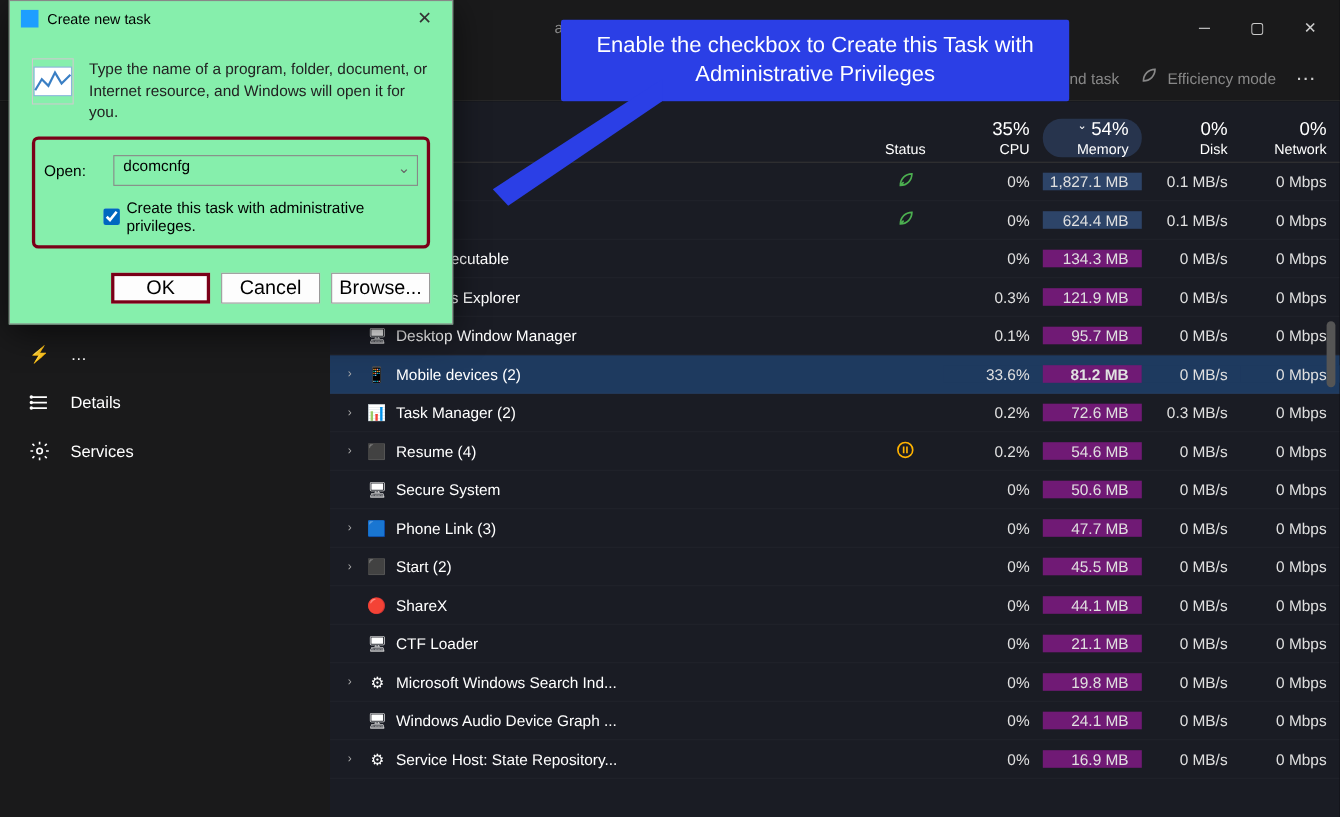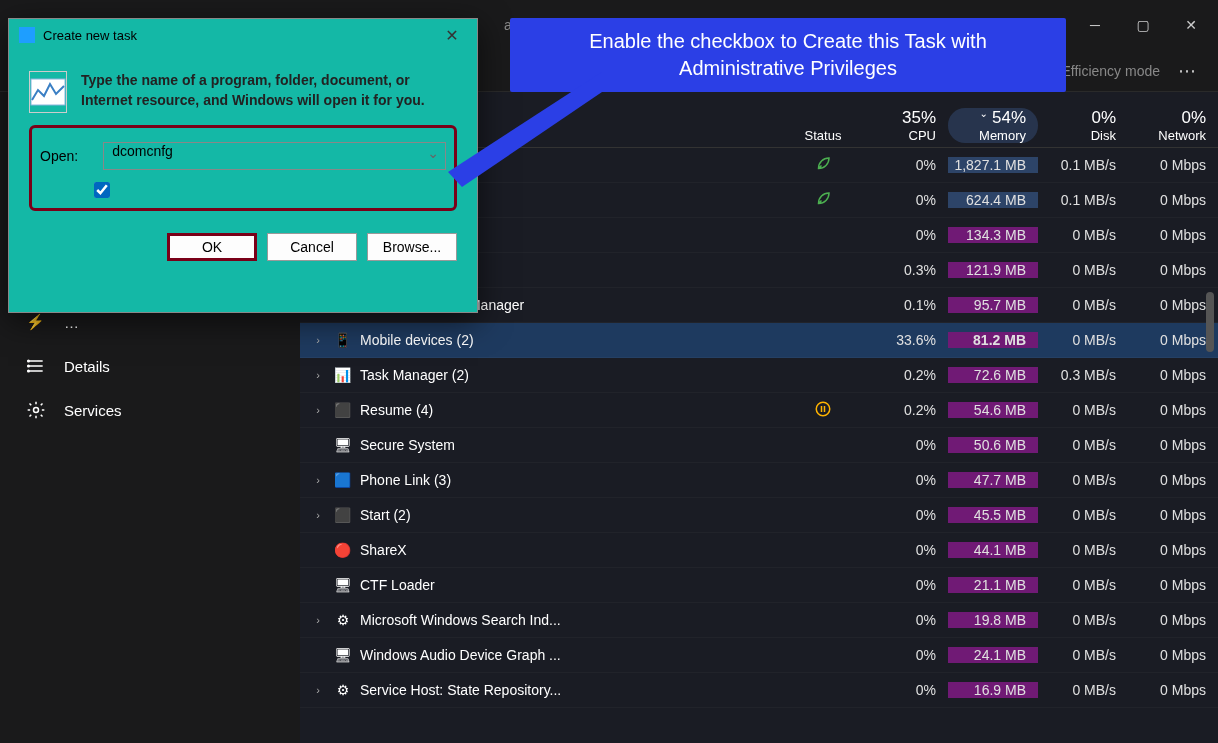--- a/index.html
+++ b/index.html
@@ -53,41 +53,41 @@
 .row.sel .num { background: #1e3a5f; }
 .row.sel .num.mem { background: #701a75; font-weight: bold; }
 .leaf-svg { width:18px; height:18px; }
 .pause-svg { width:18px; height:18px; }
 
 
 .scrollbar { position: absolute; right: 4px; top: 200px; width: 8px; height: 60px; background: #555; border-radius: 4px; }
 
 
 .overlay { position: absolute; top: 0; left: 0; }
-.dialog { position: absolute; top: 18px; left: 8px; width: 470px; height: 295px; background: #14b8a6; border: 1px solid #888; box-shadow: 0 8px 30px rgba(0,0,0,0.6); color: #000; }
+.dialog { position: absolute; top: 0; left: 8px; width: 404px; height: 295px; background: #86efac; border: 1px solid #888; box-shadow: 0 8px 30px rgba(0,0,0,0.6); color: #000; }
 .dlg-title { height: 32px; display: flex; align-items: center; padding: 0 10px; font-size: 13px; }
 .dlg-title .win-icon { width: 16px; height: 16px; background: #1e9eff; margin-right: 8px; display:inline-block; }
 .dlg-close { margin-left: auto; font-size: 16px; color: #333; width: 30px; text-align: center; }
 .dlg-body { padding: 20px 20px 10px 20px; }
 .dlg-desc-row { display: flex; gap: 14px; align-items: flex-start; }
 .run-icon { width: 42px; height: 42px; border: 1px solid #ccc; display: flex; align-items: center; justify-content: center; }
-.dlg-desc { font-size: 14px; color: #222; line-height: 1.4; font-weight: bold; }
+.dlg-desc { font-size: 14px; color: #222; line-height: 1.4; }
 .highlight-box { border: 3px solid #7a0018; border-radius: 6px; padding: 14px 8px 10px 8px; margin-top: 12px; }
 .open-row { display: flex; align-items: center; gap: 25px; }
 .open-label { font-size: 14px; }
 .open-input { flex: 1; height: 28px; border: 1px solid #888; padding: 0 8px; font-size: 14px; position: relative; }
 .open-input::after { content: "⌄"; position: absolute; right: 6px; top: 2px; color: #666; }
 .admin-row { display: flex; align-items: center; gap: 6px; margin-top: 12px; margin-left: 54px; font-size: 14px; }
 .admin-check { width: 16px; height: 16px; accent-color: #0067c0; }
 .dlg-buttons { display: flex; gap: 10px; justify-content: flex-end; padding: 12px 20px; }
-.dlg-btn { width: 90px; height: 28px; border: 1px solid #999; background: #fdfdfd; font-size: 14px; }
+.dlg-btn { width: 90px; height: 28px; border: 1px solid #999; background: #fdfdfd; font-size: 18px; }
 .dlg-btn.ok { border: 3px solid #7a0018; }
 
 
-.callout { position: absolute; top: 18px; left: 510px; width: 556px; padding: 10px 16px; background: #2b3fe6; color: #fff; font-size: 20px; text-align: center; line-height: 1.35; border-radius: 2px; }
+.callout { position: absolute; top: 18px; left: 510px; width: 462px; padding: 10px 16px; background: #2b3fe6; color: #fff; font-size: 20px; text-align: center; line-height: 1.35; border-radius: 2px; }
 .callout-tail { position: absolute; top: 72px; left: 442px; width: 0; height: 0; }
 .callout-tail svg { width: 160px; height: 120px; position: absolute; top: 0; left: 0; }
 </style>
 </head>
 <body>
 
 <div class="titlebar">
   <span class="search-frag">a na</span>
   <div class="win-btns">
     <div class="win-btn">─</div>
@@ -402,20 +402,21 @@
       </div>
       <div class="highlight-box">
         <div class="open-row">
           <span class="open-label">Open:</span>
           <div class="open-input">
             <span>dcomcnfg</span>
           </div>
         </div>
         <div class="admin-row">
           <input type="checkbox" class="admin-check" checked="" style="">
+          <span>Create this task with administrative privileges.</span>
         </div>
       </div>
     </div>
     <div class="dlg-buttons">
       <button class="dlg-btn ok">OK</button>
       <button class="dlg-btn">Cancel</button>
       <button class="dlg-btn">Browse...</button>
     </div>
   </div>
 </div>

